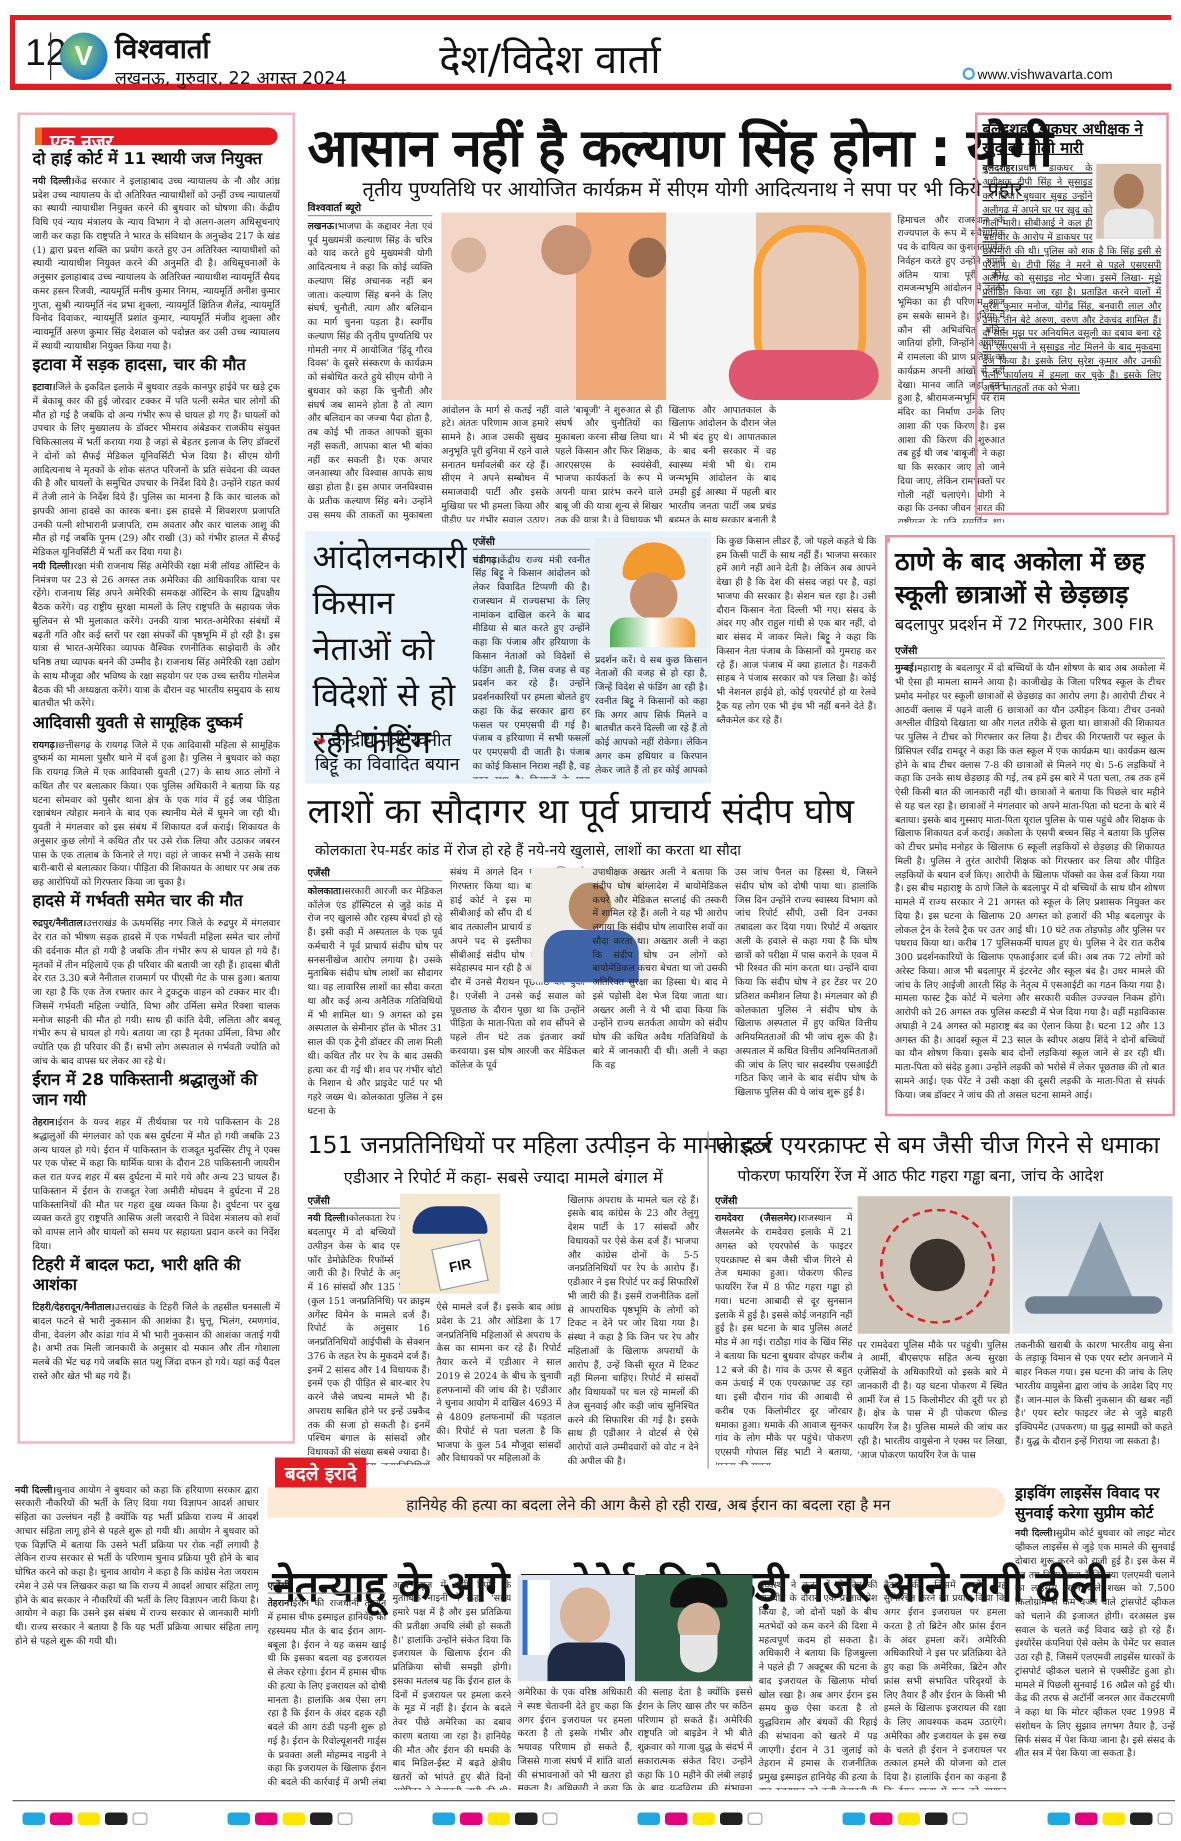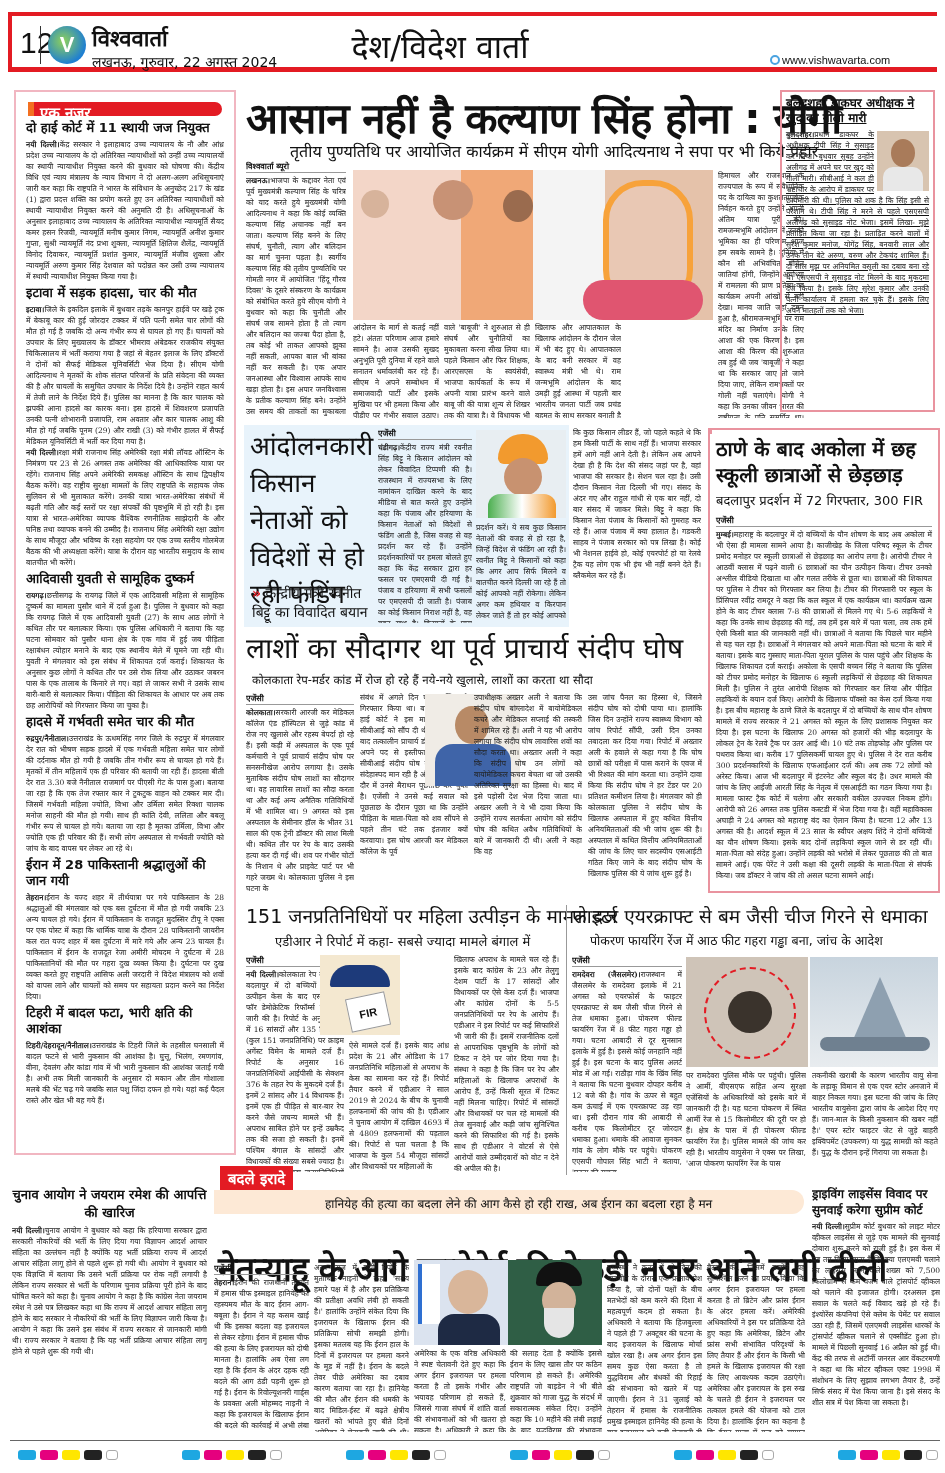--- a/index.html
+++ b/index.html
@@ -194,21 +194,20 @@
   <div style="position:absolute;left:122px;top:2px;width:46px;height:24px;border-radius:23px 23px 4px 4px;background:#111;"></div>
   <div style="position:absolute;left:128px;top:22px;width:34px;height:36px;border-radius:50%;background:#d2b39a;"></div>
   <div style="position:absolute;left:130px;top:48px;width:30px;height:30px;border-radius:0 0 15px 15px;background:#e5e5e5;"></div>
 </div>
 <div class="col body-text" style="left:414px;top:1348px;width:92px;height:84px;">अमेरिका के एक वरिष्ठ अधिकारी ने स्पष्ट चेतावनी देते हुए कहा कि अगर ईरान इजरायल पर हमला करता है तो इसके गंभीर और भयावह परिणाम हो सकते हैं, जिससे गाजा संघर्ष में शांति वार्ता की संभावनाओं को भी खतरा हो सकता है। अधिकारी ने कहा कि अमेरिका ईरान को इस दिशा में न बढ़ने</div>
 <div class="col body-text" style="left:510px;top:1348px;width:92px;height:84px;">की सलाह देता है क्योंकि इससे ईरान के लिए खास तौर पर कठिन परिणाम हो सकते हैं। अमेरिकी राष्ट्रपति जो बाइडेन ने भी बीते शुक्रवार को गाजा युद्ध के संदर्भ में सकारात्मक संकेत दिए। उन्होंने कहा कि 10 महीने की लंबी लड़ाई के बाद युद्धविराम की संभावना अब पहले से कहीं अधिक निकट है। अमेरिका के</div>
 <div class="col body-text" style="left:607px;top:1262px;width:95px;height:170px;">मध्यस्थों ने कतर में दो दिन की बातचीत के दौरान एक प्रस्ताव पेश किया है, जो दोनों पक्षों के बीच मतभेदों को कम करने की दिशा में महत्वपूर्ण कदम हो सकता है। अधिकारी ने बताया कि हिजबुल्ला ने पहले ही 7 अक्टूबर की घटना के बाद इजरायल के खिलाफ मोर्चा खोल रखा है। अब अगर ईरान इस समय कुछ ऐसा करता है तो युद्धविराम और बंधकों की रिहाई की संभावना को खतरे में पड़ जाएगी। ईरान ने 31 जुलाई को तेहरान में हमास के राजनीतिक प्रमुख इस्माइल हानियेह की हत्या के बाद इजरायल को कड़ी चेतावनी दी थी। इसके जवाब में इजरायली विदेश मंत्री इजरायल काट्ज ने बीते शुक्रवार को ब्रिटेन और फ्रांस के अपने समकक्षों के साथ एक महत्वपूर्ण</div>
 <div class="col body-text" style="left:707px;top:1262px;width:98px;height:170px;">बैठक की, जिसमें उन्होंने यह सुनिश्चित करने का प्रयास किया कि अगर ईरान इजरायल पर हमला करता है तो ब्रिटेन और फ्रांस ईरान के अंदर हमला करें। अमेरिकी अधिकारियों ने इस पर प्रतिक्रिया देते हुए कहा कि अमेरिका, ब्रिटेन और फ्रांस सभी संभावित परिदृश्यों के लिए तैयार हैं और ईरान के किसी भी हमले के खिलाफ इजरायल की रक्षा के लिए आवश्यक कदम उठाएंगे। अमेरिका और इजरायल के इस रुख के चलते ही ईरान ने इजरायल पर तत्काल हमले की योजना को टाल दिया है। हालांकि ईरान का कहना है कि ईरान गाजा में युद्ध को समाप्त करने और उसके लोगों की रक्षा करने के किसी भी कदम का स्वागत करता है।</div>
 
 <div class="col" style="left:12px;top:1186px;width:195px;height:248px;">
-  <div style="font:bold 13px/18px 'DejaVu Sans',sans-serif;text-align:center;margin-bottom:3px;">चुनाव आयोग ने जयराम रमेश की आपत्ति की खारिज</div>
   <p class="body-text"><b>नयी दिल्ली।</b><span>चुनाव आयोग ने बुधवार को कहा कि हरियाणा सरकार द्वारा सरकारी नौकरियों की भर्ती के लिए दिया गया विज्ञापन आदर्श आचार संहिता का उल्लंघन नहीं है क्योंकि यह भर्ती प्रक्रिया राज्य में आदर्श आचार संहिता लागू होने से पहले शुरू हो गयी थी। आयोग ने बुधवार को एक विज्ञप्ति में बताया कि उसने भर्ती प्रक्रिया पर रोक नहीं लगायी है लेकिन राज्य सरकार से भर्ती के परिणाम चुनाव प्रक्रिया पूरी होने के बाद घोषित करने को कहा है। चुनाव आयोग ने कहा है कि कांग्रेस नेता जयराम रमेश ने उसे पत्र लिखकर कहा था कि राज्य में आदर्श आचार संहिता लागू होने के बाद सरकार ने नौकरियों की भर्ती के लिए विज्ञापन जारी किया है। आयोग ने कहा कि उसने इस संबंध में राज्य सरकार से जानकारी मांगी थी। राज्य सरकार ने बताया है कि यह भर्ती प्रक्रिया आचार संहिता लागू होने से पहले शुरू की गयी थी।</span></p>
 </div>
 
 <div class="col" style="left:812px;top:1186px;width:128px;height:248px;">
   <div style="font:bold 12px/16px 'DejaVu Sans',sans-serif;margin-bottom:3px;">ड्राइविंग लाइसेंस विवाद पर सुनवाई करेगा सुप्रीम कोर्ट</div>
   <p class="body-text"><b>नयी दिल्ली।</b><span>सुप्रीम कोर्ट बुधवार को लाइट मोटर व्हीकल लाइसेंस से जुड़े एक मामले की सुनवाई दोबारा शुरू करने को राजी हुई है। इस केस में यह तय किया जाना है कि क्या एलएमवी चलाने का लाइसेंस रखने वाले शख्स को 7,500 किलोग्राम से कम वजन वाले ट्रांसपोर्ट व्हीकल को चलाने की इजाजत होगी। दरअसल इस सवाल के चलते कई विवाद खड़े हो रहे हैं। इंश्योरेंस कंपनियां ऐसे क्लेम के पेमेंट पर सवाल उठा रही हैं, जिसमें एलएमवी लाइसेंस धारकों के ट्रांसपोर्ट व्हीकल चलाने से एक्सीडेंट हुआ हो। मामले में पिछली सुनवाई 16 अप्रैल को हुई थी। केंद्र की तरफ से अटॉर्नी जनरल आर वेंकटरमणी ने कहा था कि मोटर व्हीकल एक्ट 1998 में संशोधन के लिए सुझाव लगभग तैयार है, उन्हें सिर्फ संसद में पेश किया जाना है। इसे संसद के शीत सत्र में पेश किया जा सकता है।</span></p>
 </div>
 
 <div class="rule" style="left:10px;top:1440px;width:930px;height:1px;background:#666;"></div>
 <div class="abs" style="left:18px;top:1450px;width:920px;display:flex;justify-content:space-between;">

